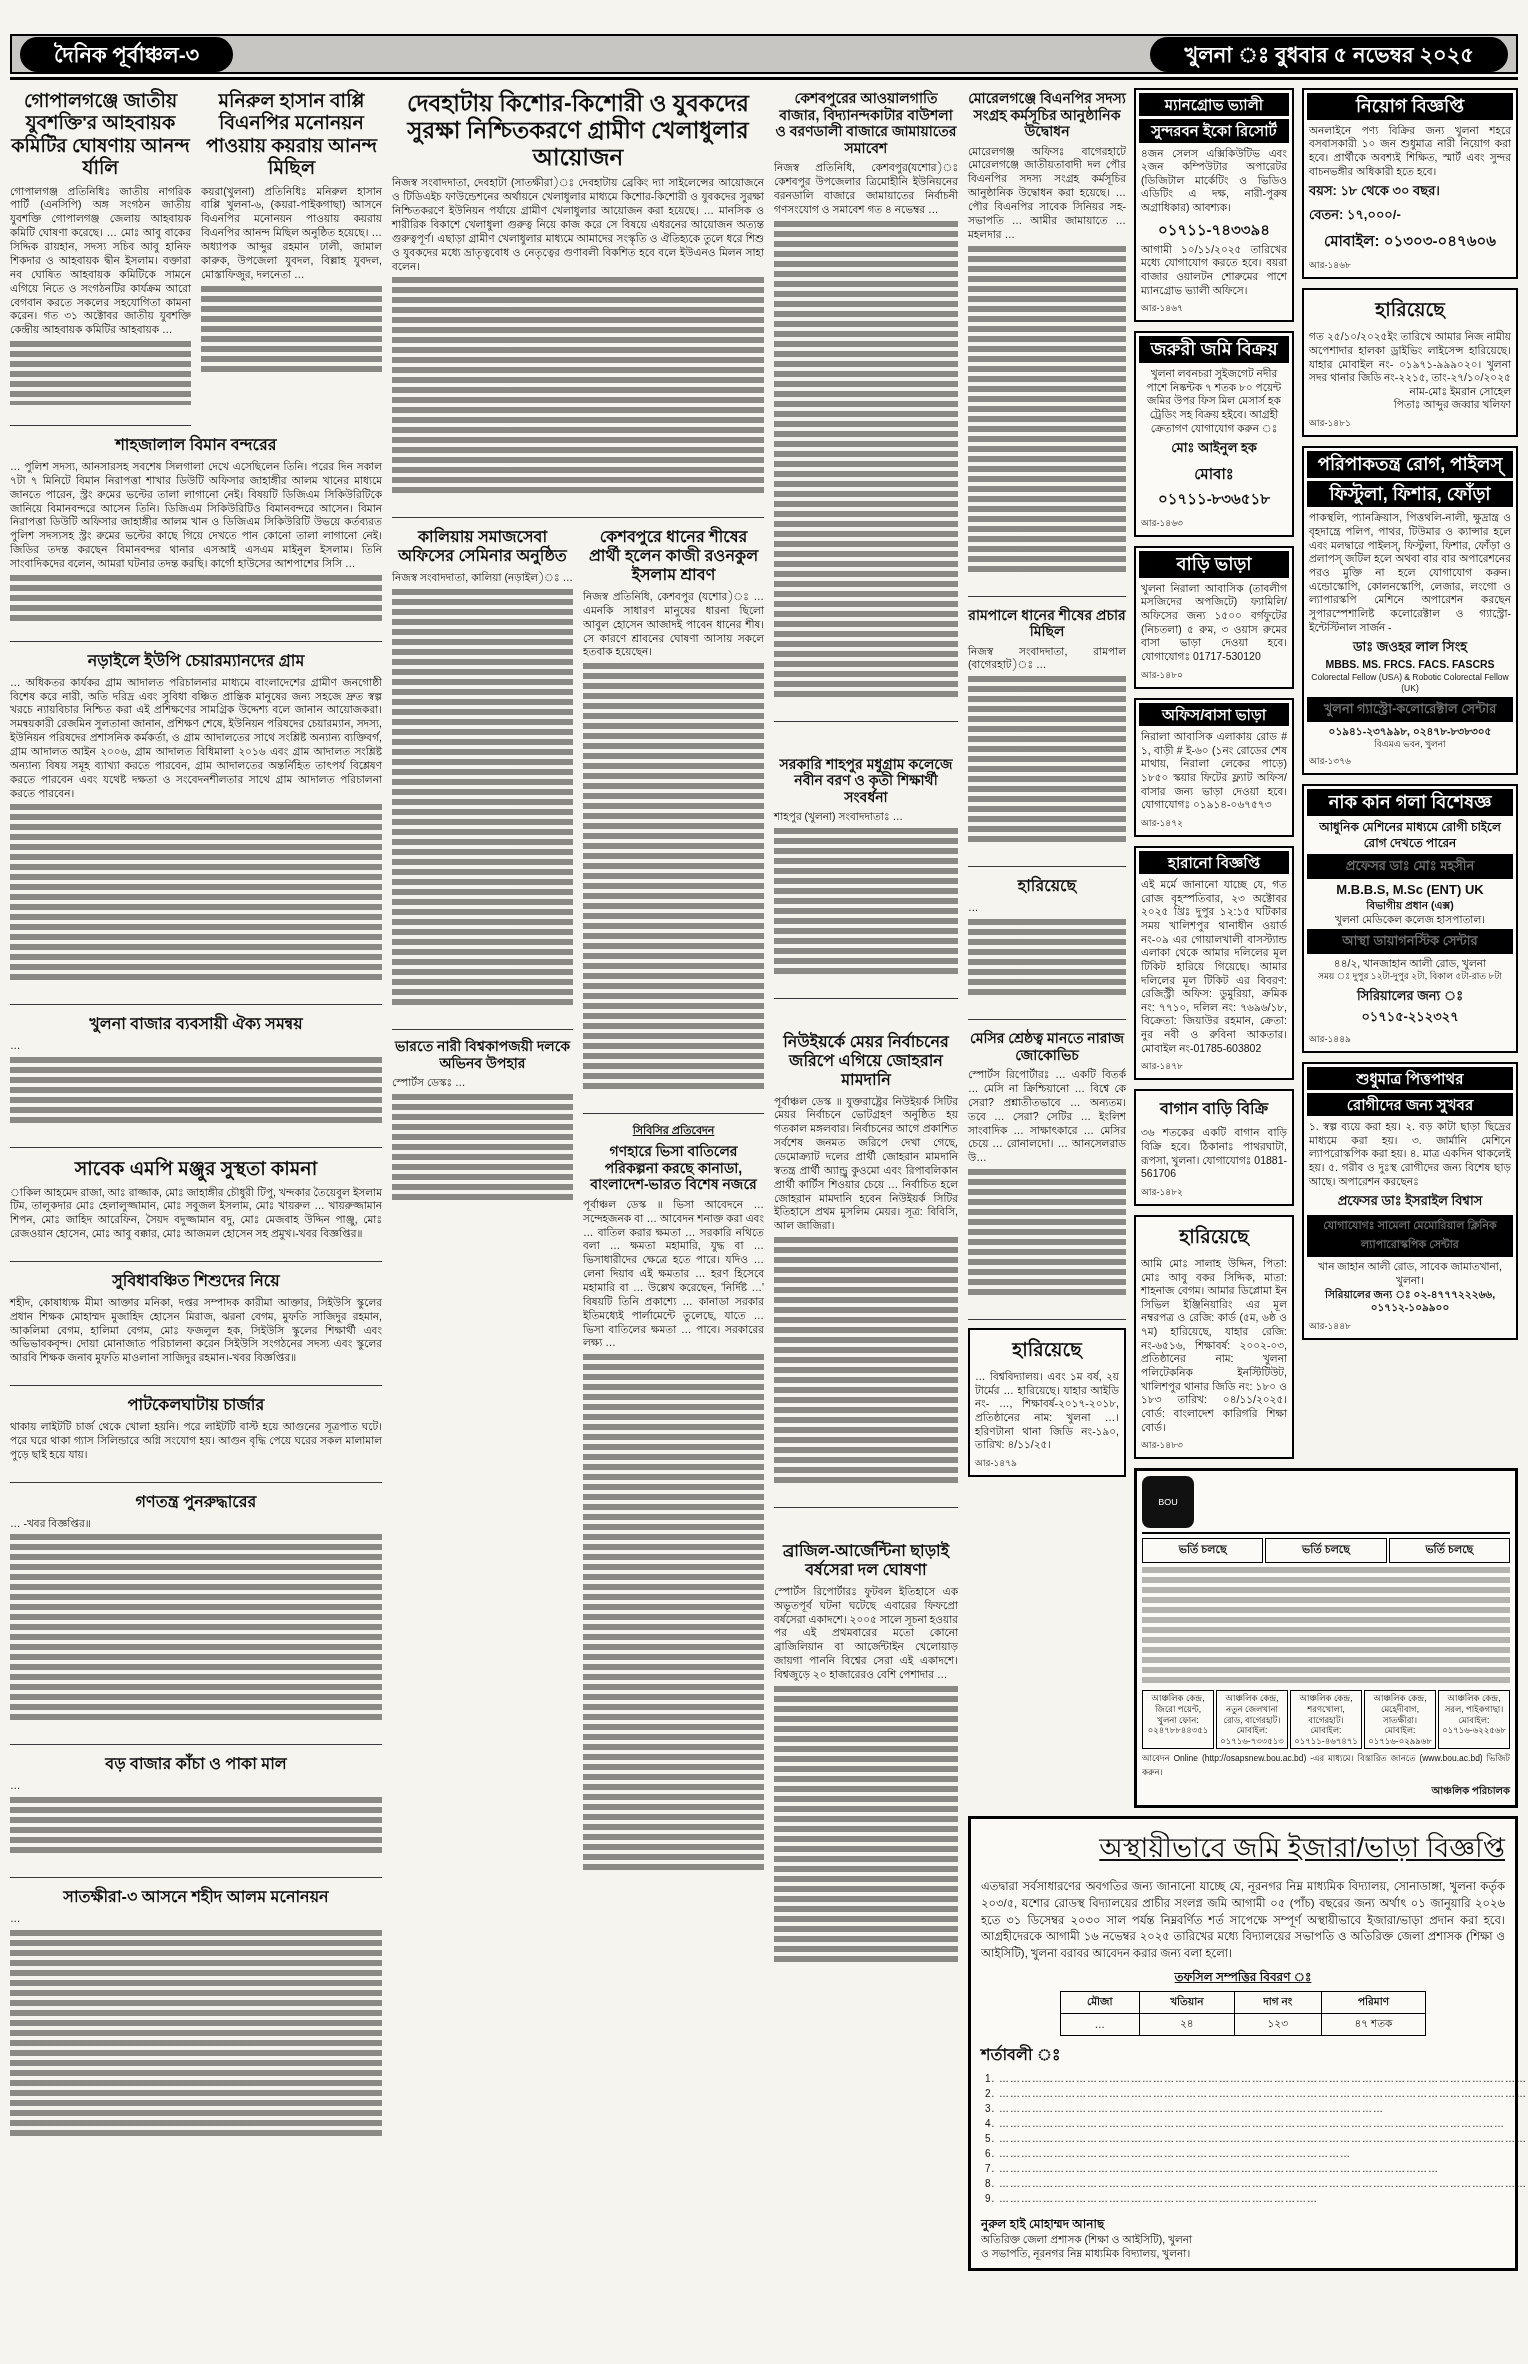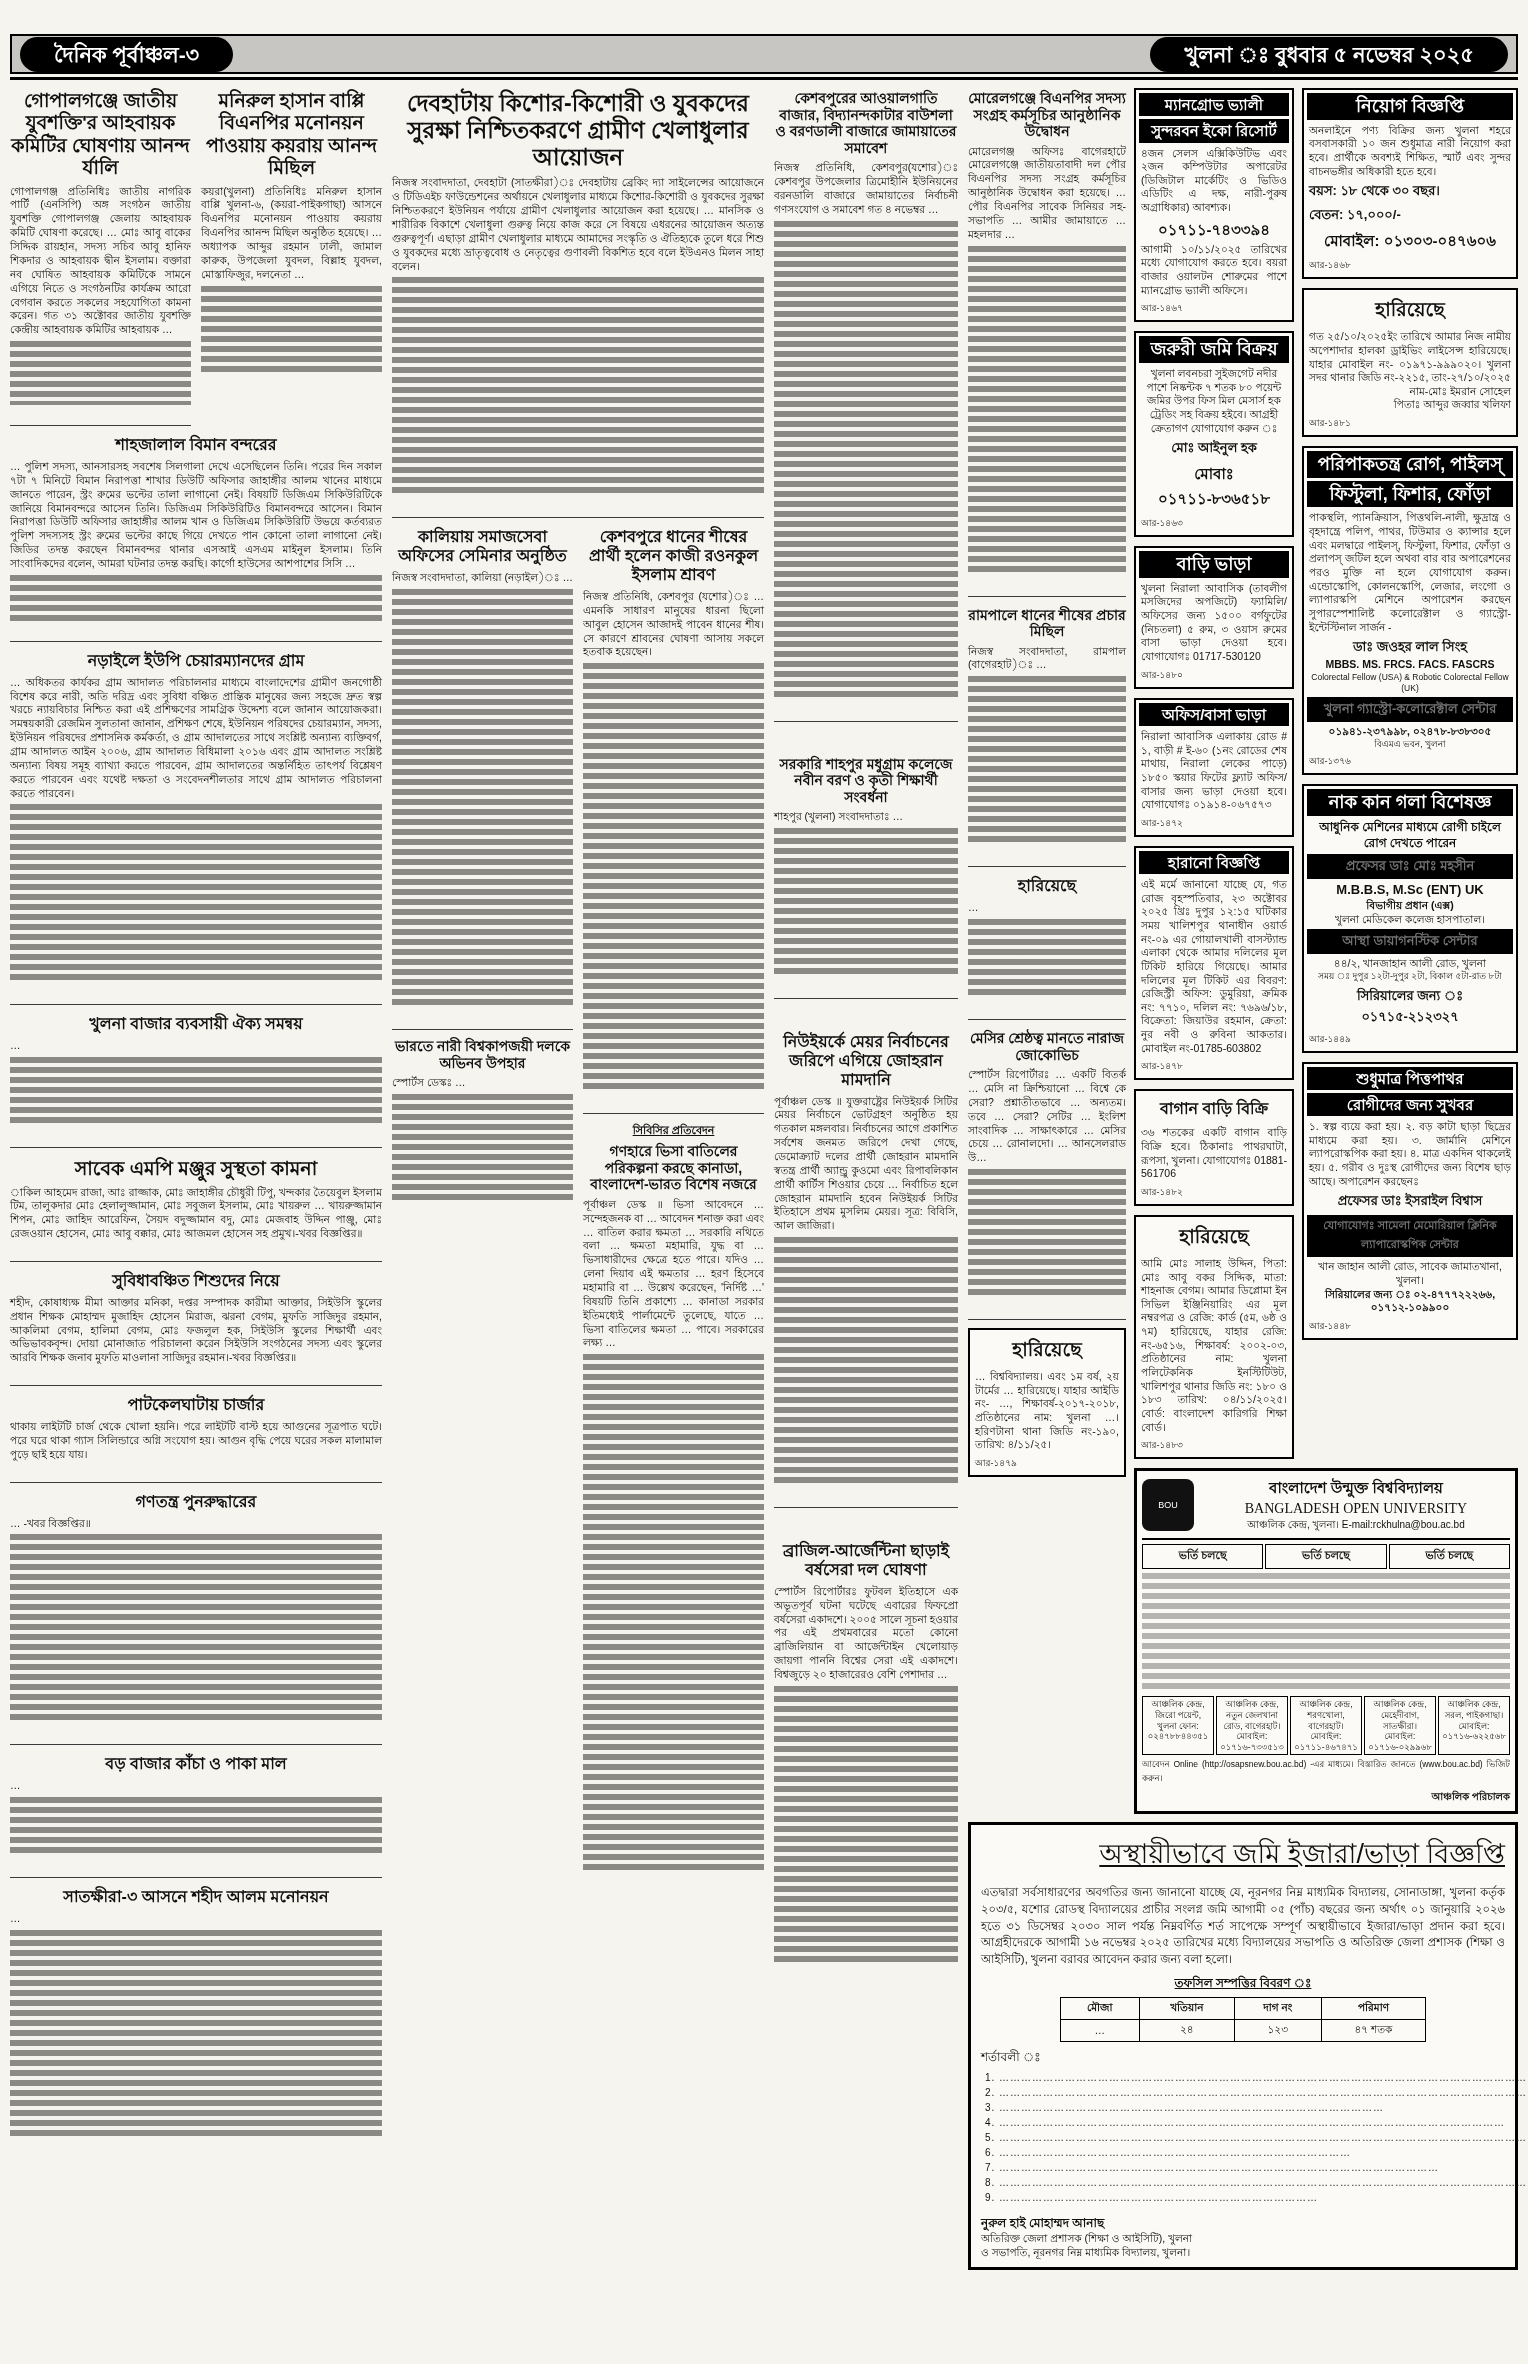--- a/index.html
+++ b/index.html
@@ -66,21 +66,21 @@
   .bou-centre{border:1px solid #000;font-size:8.5px;text-align:center;padding:2px;line-height:1.25;}
   .bou-note{font-size:8.5px;margin-top:3px;text-align:justify;}
   .bou-sign{font-size:10px;font-weight:bold;text-align:right;margin-top:3px;}
   
   .lease{border:3px solid #000;background:#fbfaf6;padding:8px 10px;box-sizing:border-box;}
   .lease-title{font-weight:normal;font-size:27px;text-align:right;text-decoration:underline;margin-bottom:6px;}
   .lease-intro{font-size:11.5px;line-height:1.45;text-align:justify;}
   .lease-sub{font-weight:bold;font-size:12px;text-align:center;text-decoration:underline;margin:6px 0 3px 0;}
   table.lease-tbl{border-collapse:collapse;margin:0 auto 6px auto;width:70%;}
   table.lease-tbl th,table.lease-tbl td{border:1px solid #000;font-size:10.5px;padding:2px 6px;text-align:center;}
-  .terms-title{font-weight:normal;font-size:12px;margin:4px 0 2px 0;}
+  .terms-title{font-weight:bold;font-size:16px;margin:4px 0 2px 0;}
   ol.terms{margin:0 0 6px 18px;padding:0;}
   ol.terms li{font-size:10px;line-height:1.5;letter-spacing:1px;}
   .lease-sign{margin-top:10px;font-size:10.5px;line-height:1.35;}
   .lease-sign b{font-size:12px;}
 </style>
 </head>
 <body>
 
 <div class="page">
 
@@ -334,25 +334,20 @@
                 <div class="ad-body ad-center">খান জাহান আলী রোড, সাবেক জামাতখানা, খুলনা।</div>
                 <div class="ad-body ad-center" style="font-weight:bold">সিরিয়ালের জন্য ঃ ০২-৪৭৭৭২২২৬৬, ০১৭১২-১০৯৯০০</div>
                 <div class="ad-code">আর-১৪৪৮</div>
               </div>
             </div>
           </div>
 
           <div class="bou">
             <div class="bou-head">
               <div class="bou-logo">BOU</div>
-              <div class="bou-names">
-                <div class="bou-bn">বাংলাদেশ উন্মুক্ত বিশ্ববিদ্যালয়</div>
-                <div class="bou-en">BANGLADESH OPEN UNIVERSITY</div>
-                <div class="bou-sub">আঞ্চলিক কেন্দ্র, খুলনা। E-mail:rckhulna@bou.ac.bd</div>
-              </div>
             </div>
             <div class="bou-grid">
               <div class="bou-cell">ভর্তি চলছে</div>
               <div class="bou-cell">ভর্তি চলছে</div>
               <div class="bou-cell">ভর্তি চলছে</div>
             </div>
             <div class="fill" style="height:120px;opacity:.35"></div>
             <div class="bou-centers">
               <div class="bou-centre">আঞ্চলিক কেন্দ্র, জিরো পয়েন্ট, খুলনা ফোন: ০২৪৭৮৮৪৪৩৫১</div>
               <div class="bou-centre">আঞ্চলিক কেন্দ্র, নতুন জেলখানা রোড, বাগেরহাট। মোবাইল: ০১৭১৬-৭৩৩৫১৩</div>

